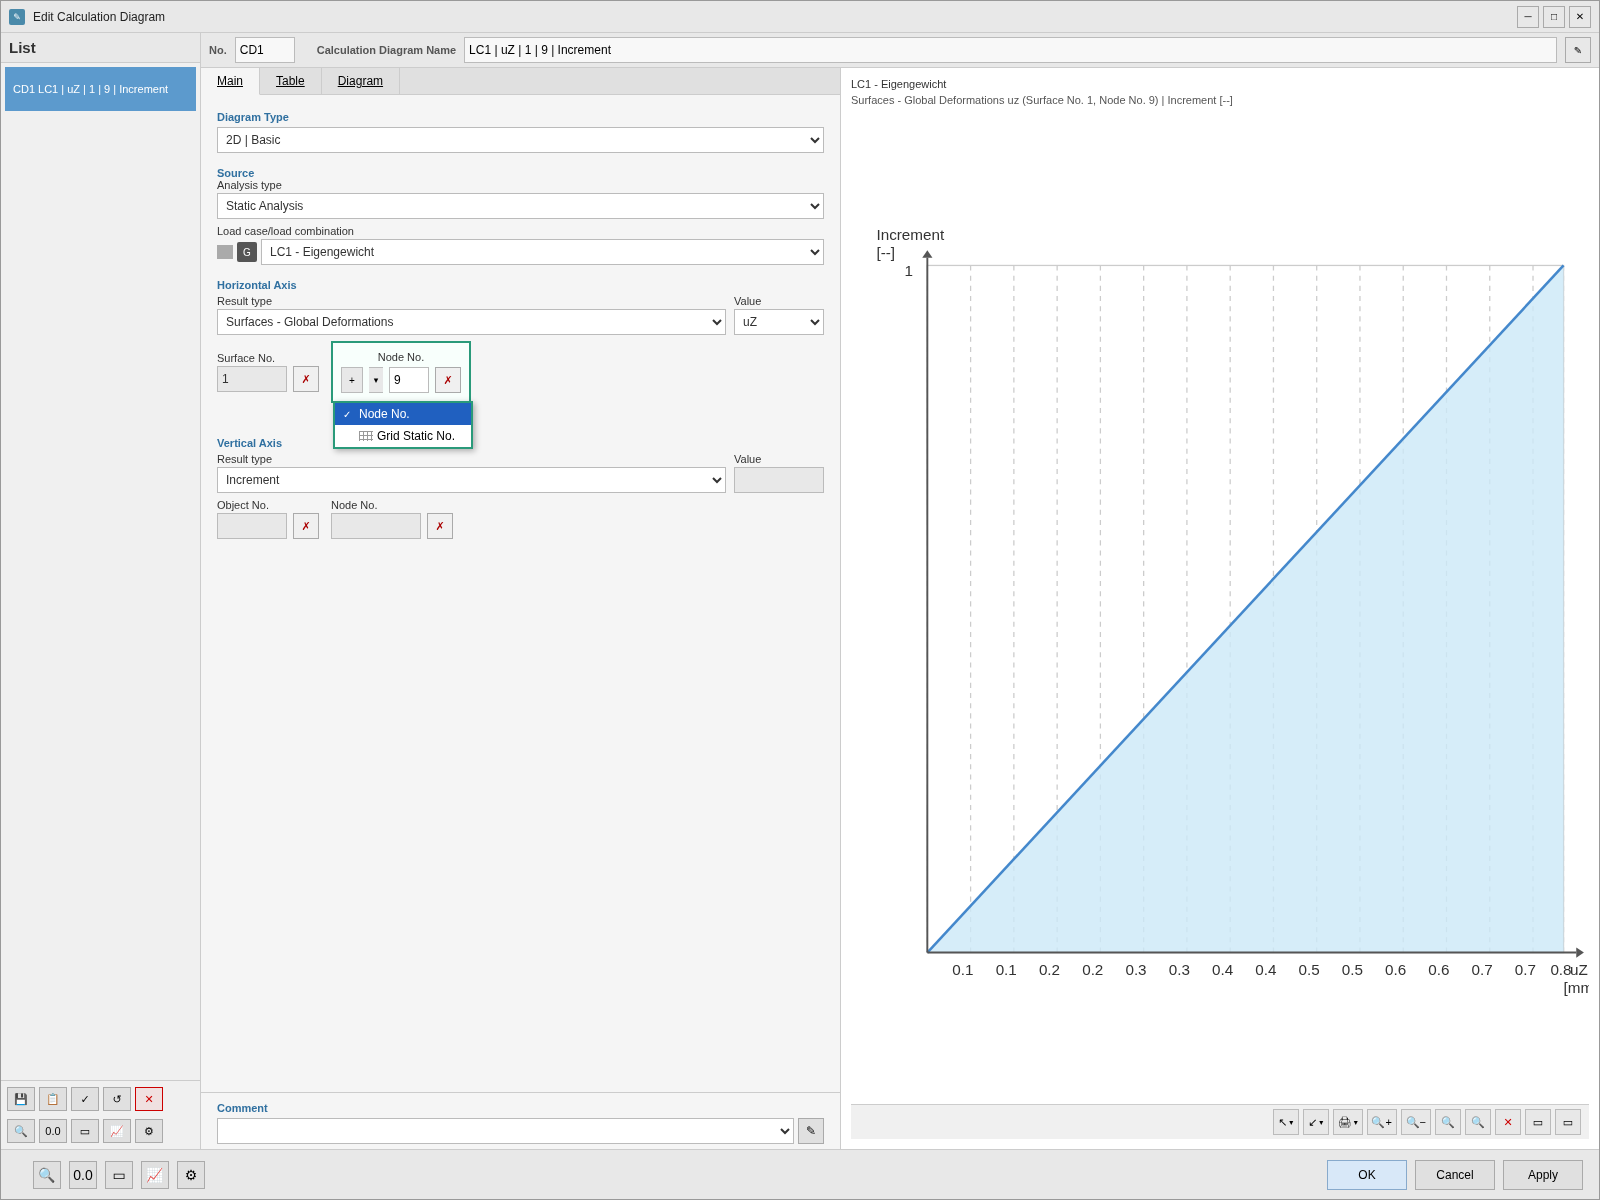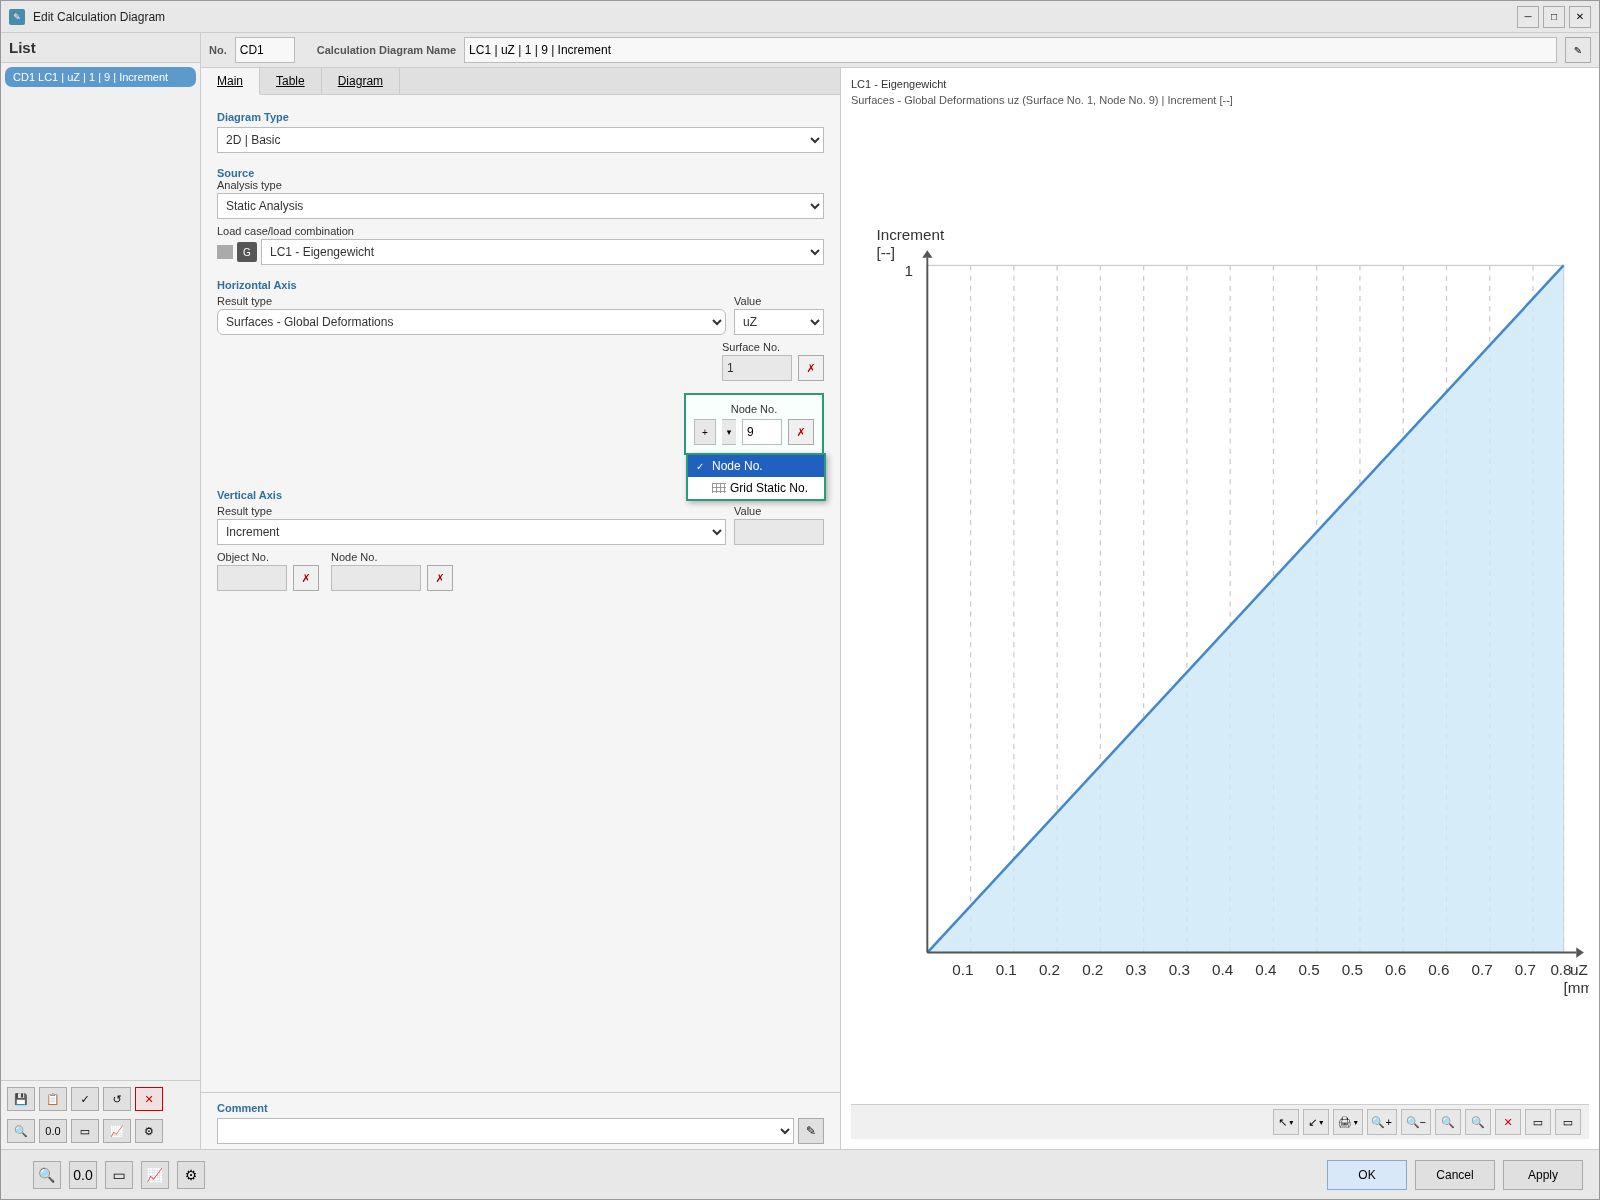--- a/index.html
+++ b/index.html
@@ -10,21 +10,21 @@
     .title-bar .icon { width: 16px; height: 16px; background: #4a8aaa; border-radius: 2px; flex-shrink: 0; display: flex; align-items: center; justify-content: center; color: white; font-size: 9px; }
     .title-bar .title { flex: 1; font-size: 12px; color: #222; }
     .title-bar-buttons { display: flex; gap: 4px; }
     .title-bar-btn { width: 22px; height: 22px; border: 1px solid #aaa; background: #e8e8e8; cursor: pointer; display: flex; align-items: center; justify-content: center; font-size: 10px; }
 
     .main-content { display: flex; flex: 1; overflow: hidden; }
 
     
     .left-panel { width: 200px; background: #f0f0f0; border-right: 1px solid #ccc; display: flex; flex-direction: column; flex-shrink: 0; }
     .left-panel-header { padding: 6px 8px; font-weight: bold; font-size: 15px; color: #333; border-bottom: 1px solid #ccc; background: #e8e8e8; }
-    .left-panel-item { padding: 4px 8px; background: #5c9acd; color: white; margin: 4px; border-radius: 7px; font-size: 11px; }
+    .left-panel-item { padding: 16px 8px; background: #5c9acd; color: white; margin: 4px; border-radius: 0; font-size: 11px; }
     .left-panel-footer { margin-top: auto; border-top: 1px solid #ccc; padding: 6px; display: flex; gap: 4px; flex-wrap: wrap; }
     .footer-btn { width: 28px; height: 24px; border: 1px solid #aaa; background: #e0e0e0; cursor: pointer; display: flex; align-items: center; justify-content: center; font-size: 11px; }
     .footer-btn.red { border-color: #cc0000; background: #f0e0e0; }
 
     
     .right-panel { flex: 1; display: flex; flex-direction: column; overflow: hidden; }
     .top-info { display: flex; align-items: center; background: #e8e8e8; border-bottom: 1px solid #ccc; padding: 4px 8px; gap: 8px; }
     .no-label { font-size: 11px; color: #555; font-weight: bold; }
     .cd-no-box { width: 60px; height: 26px; border: 1px solid #bbb; background: #f8f8f8; padding: 0 4px; display: flex; align-items: center; }
     .calc-name-label { font-size: 11px; color: #555; font-weight: bold; }
@@ -156,34 +156,34 @@
                 </div>
               </div>
             </div>
 
             <div>
               <div class="section-label">Horizontal Axis</div>
               <div style="margin-top:4px;">
                 <div style="display:flex; gap:8px; align-items:flex-end;">
                   <div style="flex:1;">
                     <div class="field-label">Result type</div>
-                    <select style="width:100%;border-radius:6px;">
+                    <select style="width:100%;">
                       <option>Surfaces - Global Deformations</option>
                     </select>
                   </div>
                   <div style="width:90px;">
                     <div class="field-label">Value</div>
                     <select style="width:100%;">
                       <option>uZ</option>
                     </select>
                   </div>
                 </div>
               </div>
 
-              <div style="margin-top:6px; display:flex; gap:12px; align-items:flex-end;flex-direction:column;">
+              <div style="margin-top:6px; display:flex; gap:12px; align-items:center;">
                 <div>
                   <div class="field-label">Surface No.</div>
                   <div class="no-row">
                     <div class="no-input">
                       <span>1</span>
                     </div>
                     <button class="pick-btn" style="font-size:11px;color:#a00;">✗</button>
                   </div>
                 </div>
 

